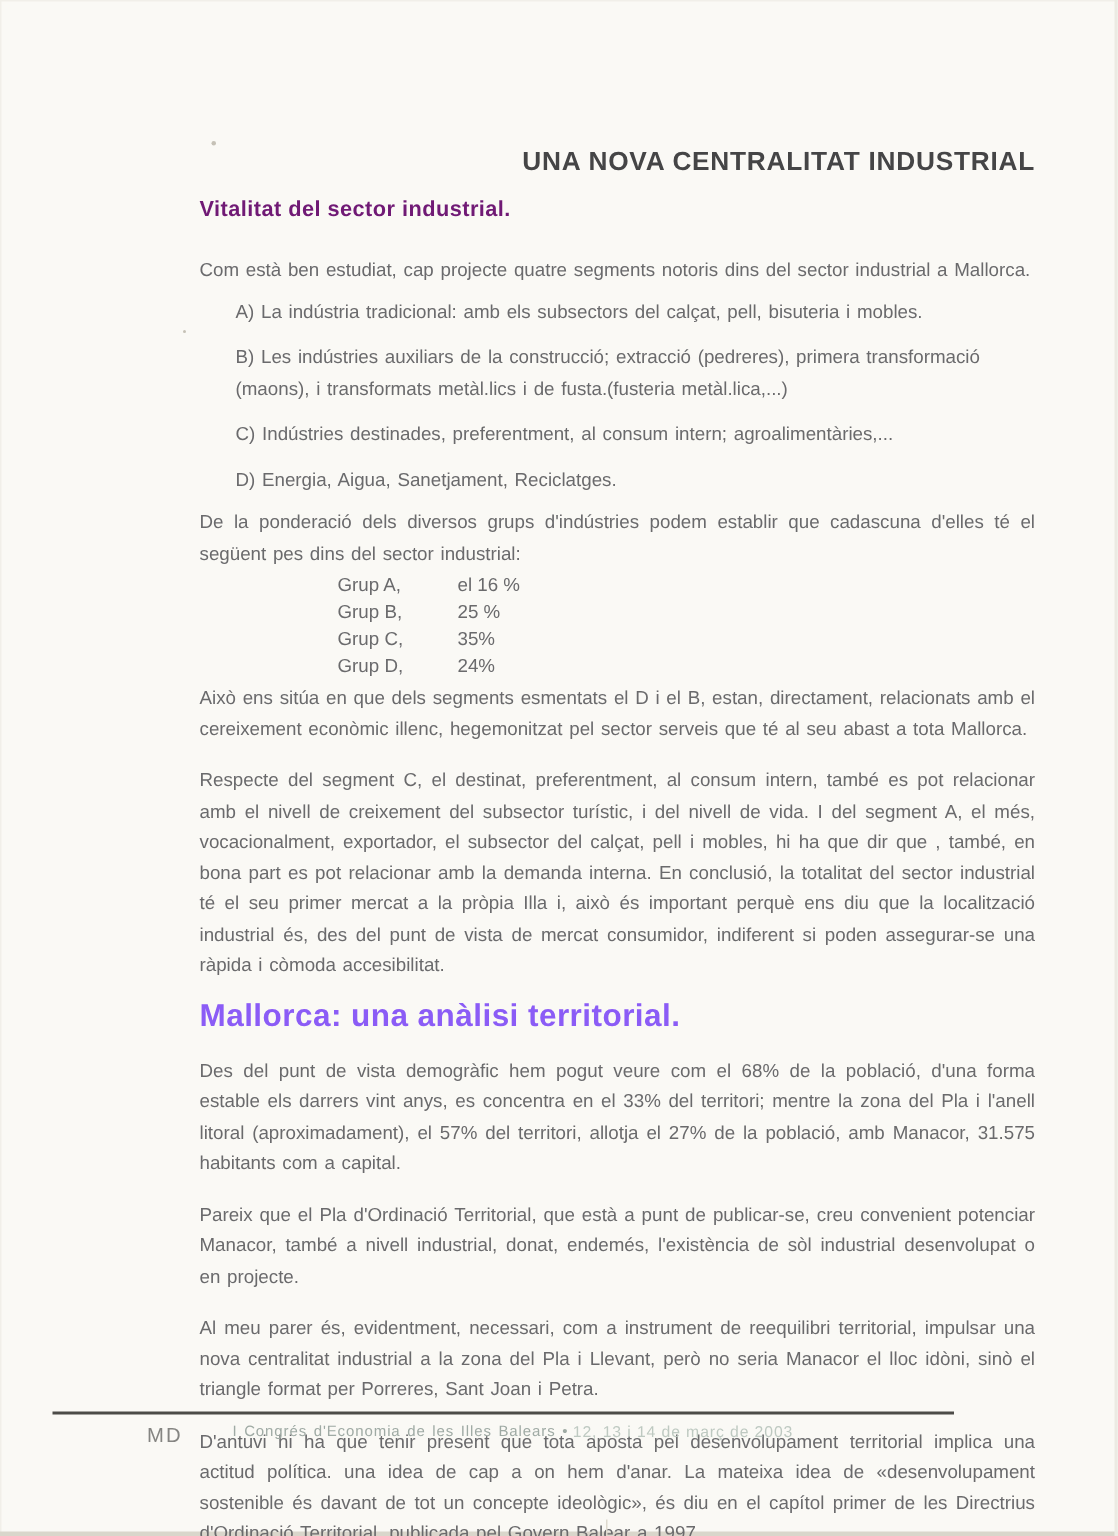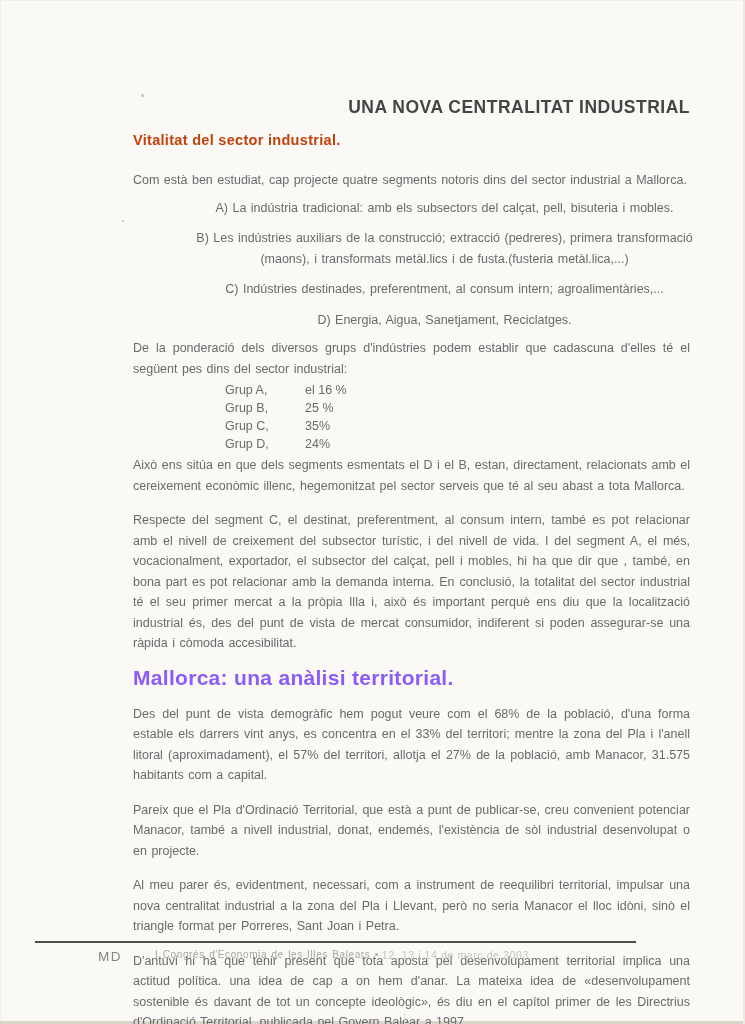--- a/index.html
+++ b/index.html
@@ -26,42 +26,42 @@
     letter-spacing: 0.5px;
     color: #454546;
     margin: 0 0 15px 0;
     line-height: 20px;
     text-align: right;
   }
   .sec-heading {
     font-size: 14.5px;
     font-weight: bold;
     letter-spacing: 0.3px;
-    color: #c2410c;
+    color: #701a75;
     margin: 3px 0 21px 0;
     line-height: 17px;
   }
   .sec-heading2 {
     font-size: 21px;
     font-weight: bold;
     letter-spacing: 0.3px;
     color: #8b5cf6;
     margin: 4px 0 17px 0;
     line-height: 19px;
   }
   p.body {
     font-size: 12.5px;
     line-height: 20.5px;
     margin: 0 0 10px 0;
     color: #6a6a6c;
     word-spacing: 1px;
   }
   p.just { text-align: justify; }
   p.intro { margin-bottom: 7px; }
-  p.list-item { margin-left: 50px; margin-bottom: 10px; width: 523px; text-align: center; }
+  p.list-item { margin-left: 24px; margin-bottom: 10px; width: 523px; }
   p.list-item.last { margin-bottom: 8px; }
   p.ponderacio { margin-bottom: 2px; }
   .grup-table { margin: 0 0 2px 92px; }
   .grup-row { display: flex; font-size: 12.5px; line-height: 18px; color: #6a6a6c; }
   .grup-label { width: 80px; }
   .grup-value { }
   p.nota { margin-bottom: 10px; }
   p.para-gap { margin-bottom: 14px; }
   .footer-rule {
     position: absolute;

